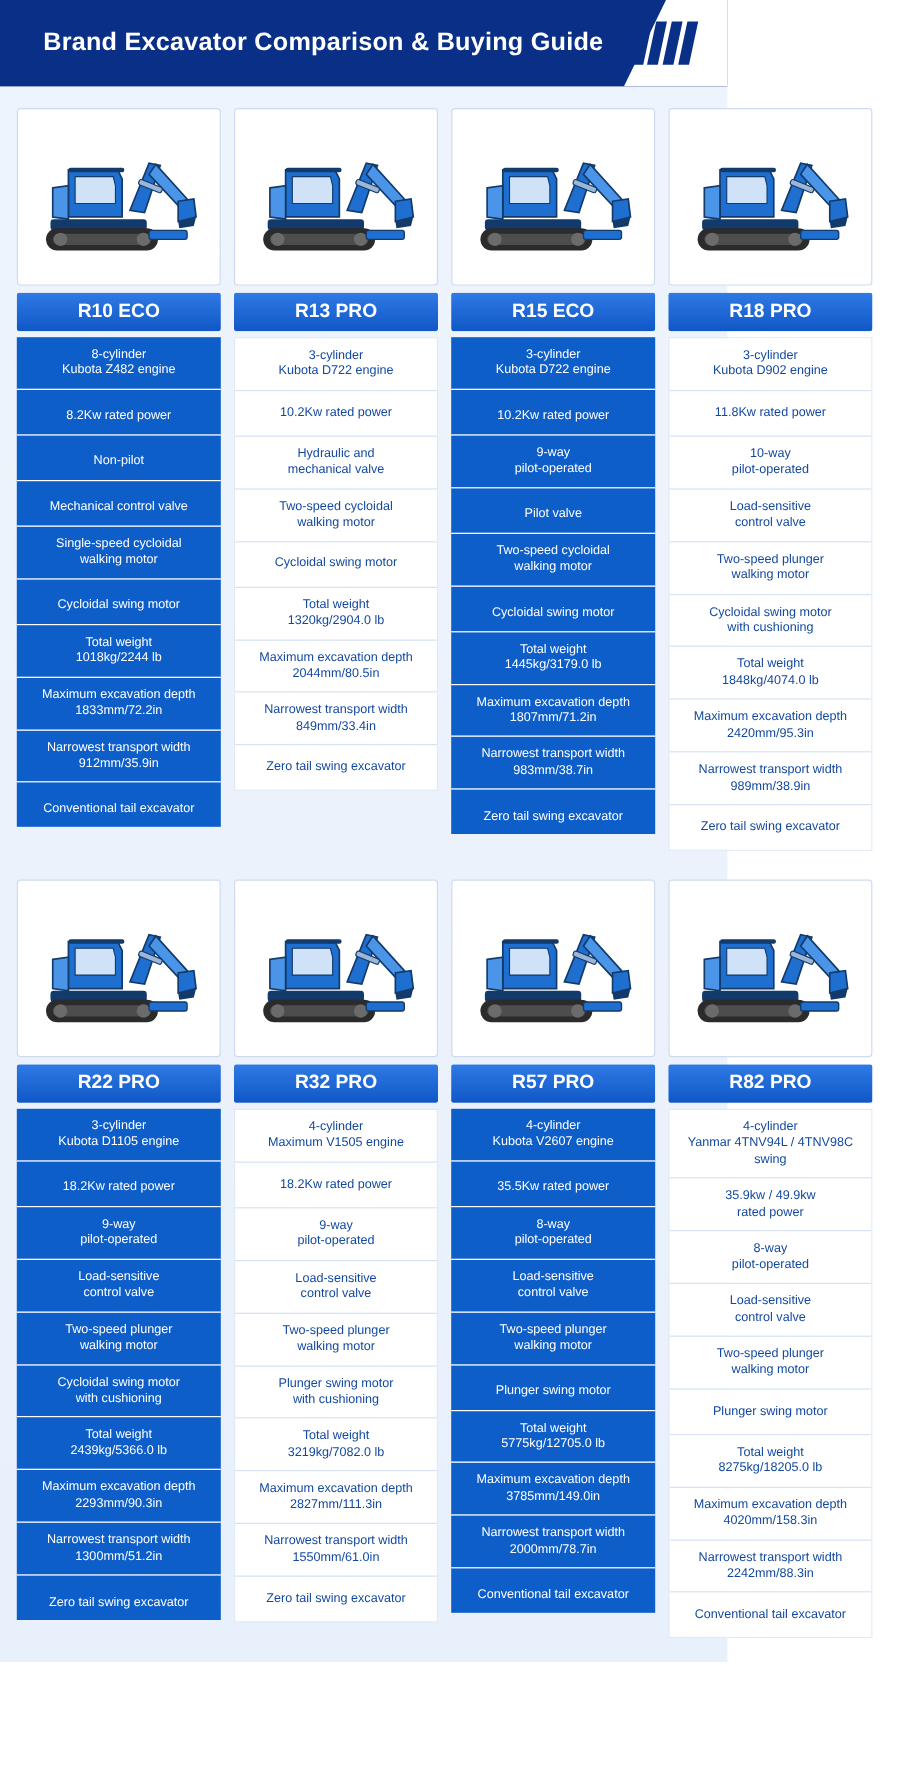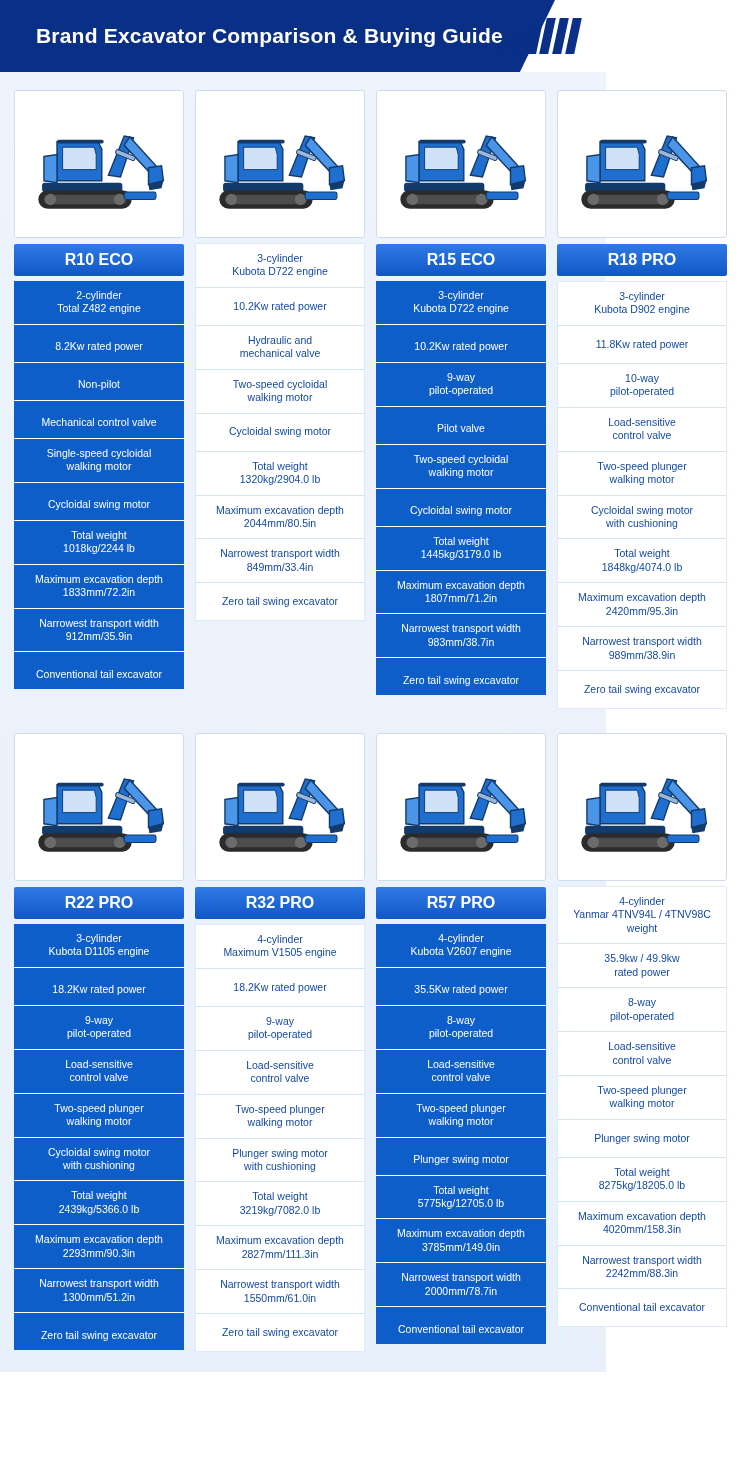--- a/index.html
+++ b/index.html
@@ -163,22 +163,22 @@
     <rect x="26" y="93" width="88" height="10" rx="5" fill="#4d4d4d"></rect>
     <circle cx="33" cy="98" r="6" fill="#6b6b6b"></circle>
     <circle cx="107" cy="98" r="6" fill="#6b6b6b"></circle>
 
     <rect x="112" y="90" width="34" height="8" rx="2" fill="#1f6fd0" stroke="#123a6b" stroke-width="1.2"></rect>
   </svg>
           </div>
           <div class="model-name">R10 ECO</div>
           <div class="specs">
             <div class="spec">
-              <span class="spec-line">2-cylinder</span>
-              <span class="spec-line">Total Z482 engine</span>
+              <span class="spec-line">8-cylinder</span>
+              <span class="spec-line">Kubota Z482 engine</span>
             </div>
             <div class="spec">
               <span class="spec-line">8.2Kw rated power</span>
             </div>
             <div class="spec">
               <span class="spec-line">Non-pilot</span>
             </div>
             <div class="spec">
               <span class="spec-line">Mechanical control valve</span>
             </div>
@@ -227,20 +227,21 @@
     <rect x="24" y="80" width="86" height="10" rx="3" fill="#123a6b"></rect>
 
     <rect x="20" y="88" width="100" height="20" rx="10" fill="#2b2b2b"></rect>
     <rect x="26" y="93" width="88" height="10" rx="5" fill="#4d4d4d"></rect>
     <circle cx="33" cy="98" r="6" fill="#6b6b6b"></circle>
     <circle cx="107" cy="98" r="6" fill="#6b6b6b"></circle>
 
     <rect x="112" y="90" width="34" height="8" rx="2" fill="#1f6fd0" stroke="#123a6b" stroke-width="1.2"></rect>
   </svg>
           </div>
+          <div class="model-name">R13 PRO</div>
           <div class="specs">
             <div class="spec">
               <span class="spec-line">3-cylinder</span>
               <span class="spec-line">Kubota D722 engine</span>
             </div>
             <div class="spec">
               <span class="spec-line">10.2Kw rated power</span>
             </div>
             <div class="spec">
               <span class="spec-line">Hydraulic and</span>
@@ -640,25 +641,26 @@
     <rect x="24" y="80" width="86" height="10" rx="3" fill="#123a6b"></rect>
 
     <rect x="20" y="88" width="100" height="20" rx="10" fill="#2b2b2b"></rect>
     <rect x="26" y="93" width="88" height="10" rx="5" fill="#4d4d4d"></rect>
     <circle cx="33" cy="98" r="6" fill="#6b6b6b"></circle>
     <circle cx="107" cy="98" r="6" fill="#6b6b6b"></circle>
 
     <rect x="112" y="90" width="34" height="8" rx="2" fill="#1f6fd0" stroke="#123a6b" stroke-width="1.2"></rect>
   </svg>
           </div>
+          <div class="model-name">R82 PRO</div>
           <div class="specs">
             <div class="spec">
               <span class="spec-line">4-cylinder</span>
               <span class="spec-line">Yanmar 4TNV94L / 4TNV98C</span>
-              <span class="spec-line">weight</span>
+              <span class="spec-line">swing</span>
             </div>
             <div class="spec">
               <span class="spec-line">35.9kw / 49.9kw</span>
               <span class="spec-line">rated power</span>
             </div>
             <div class="spec">
               <span class="spec-line">8-way</span>
               <span class="spec-line">pilot-operated</span>
             </div>
             <div class="spec">

